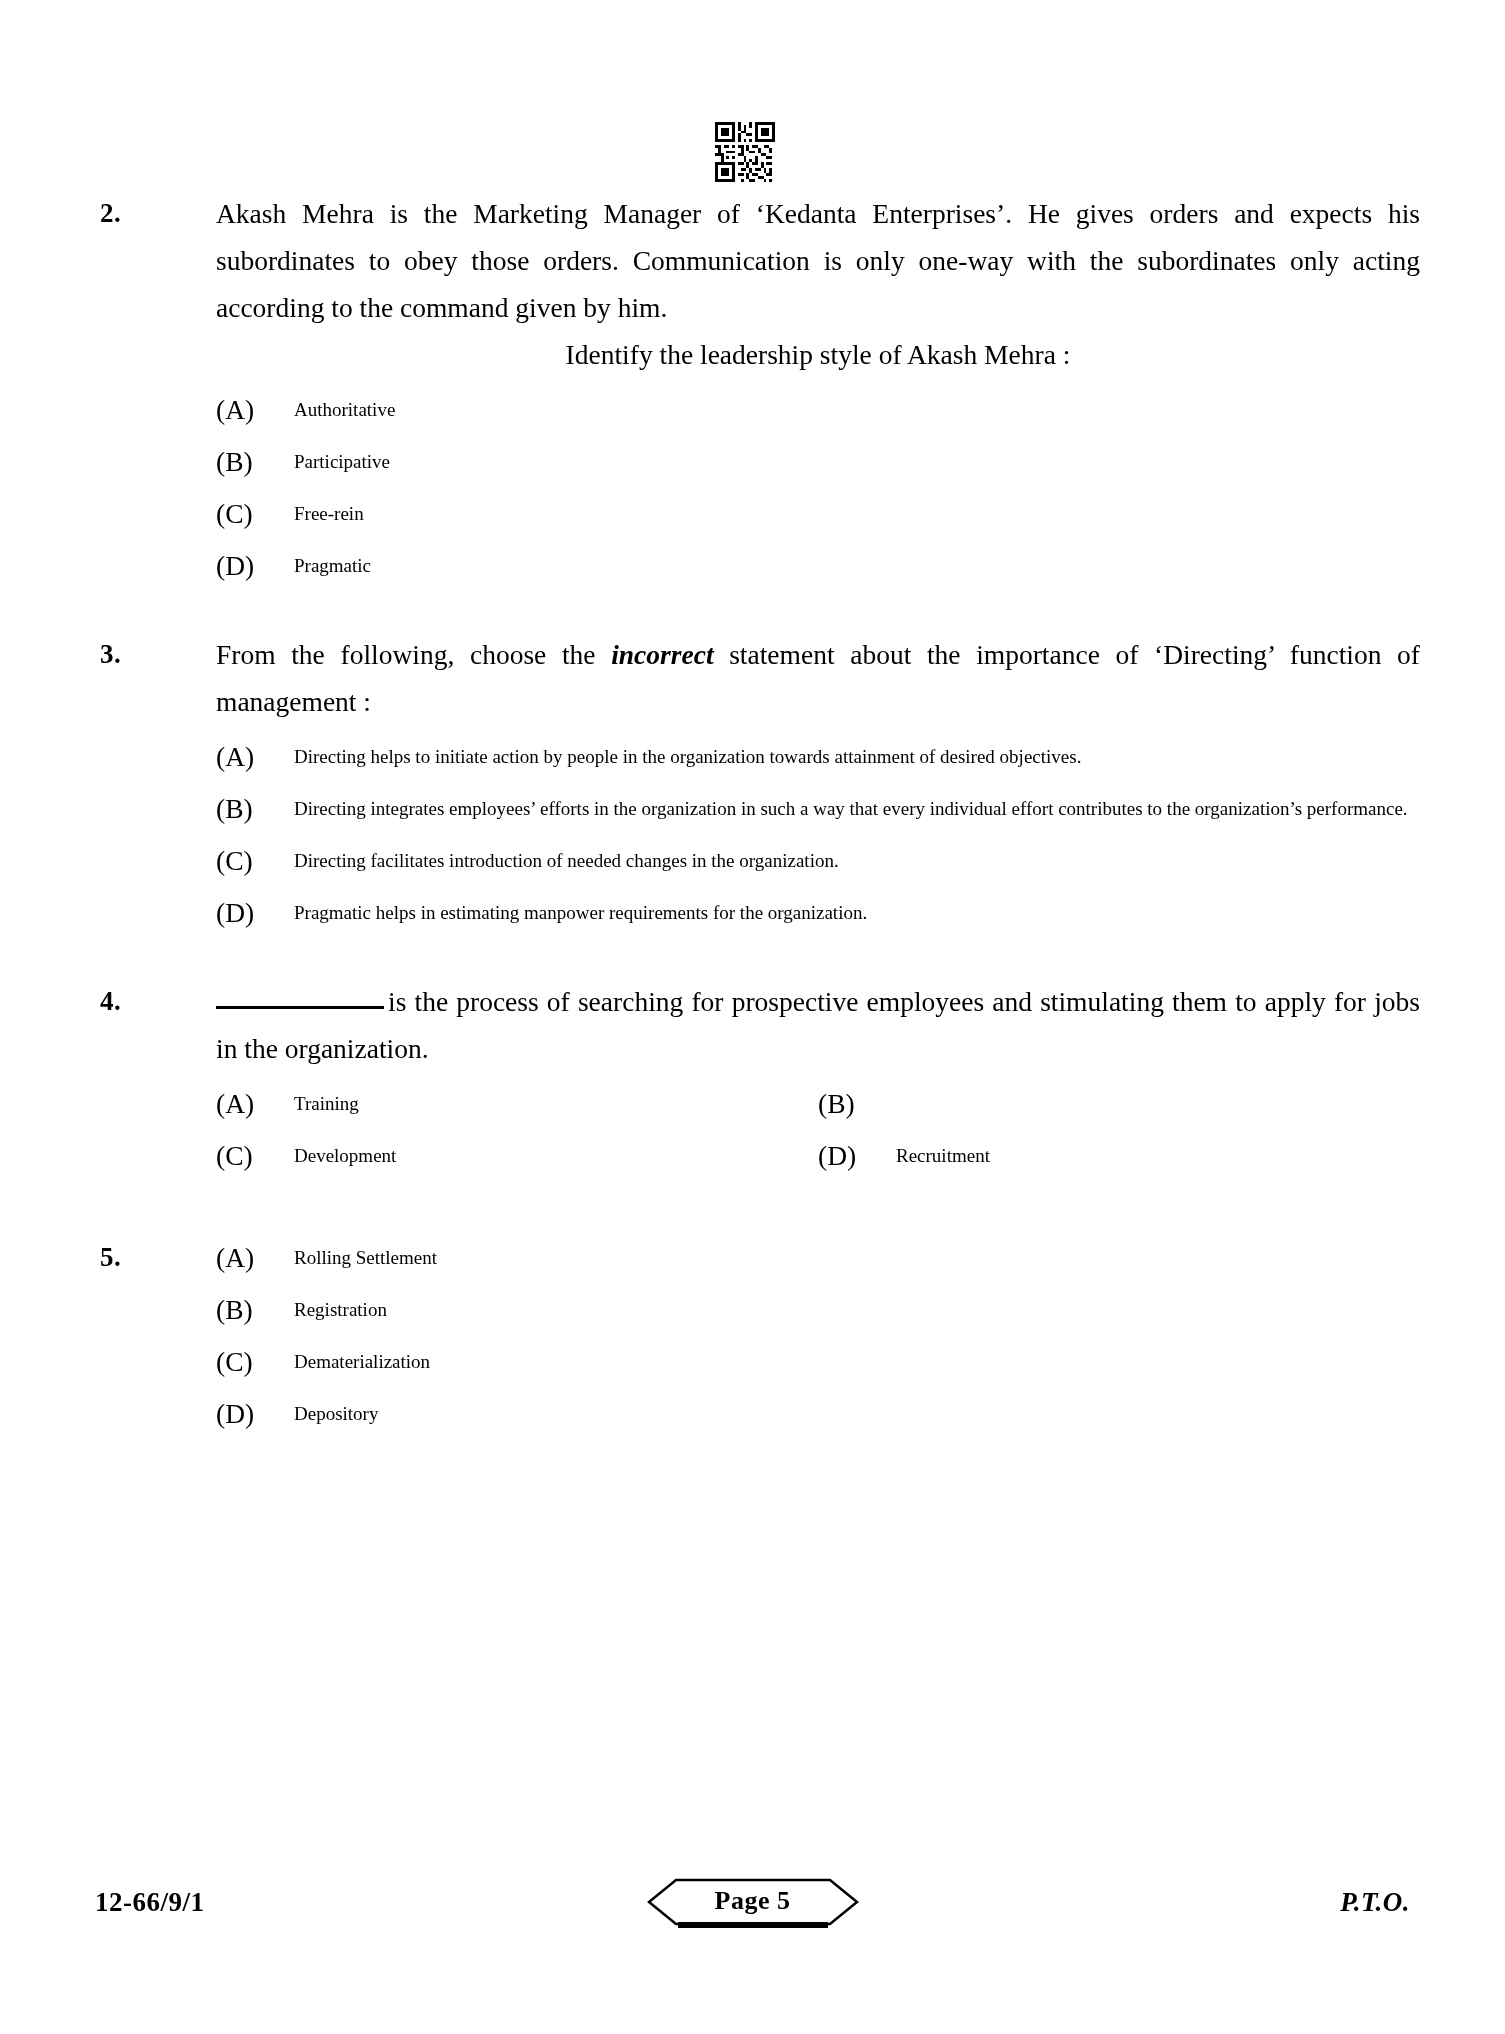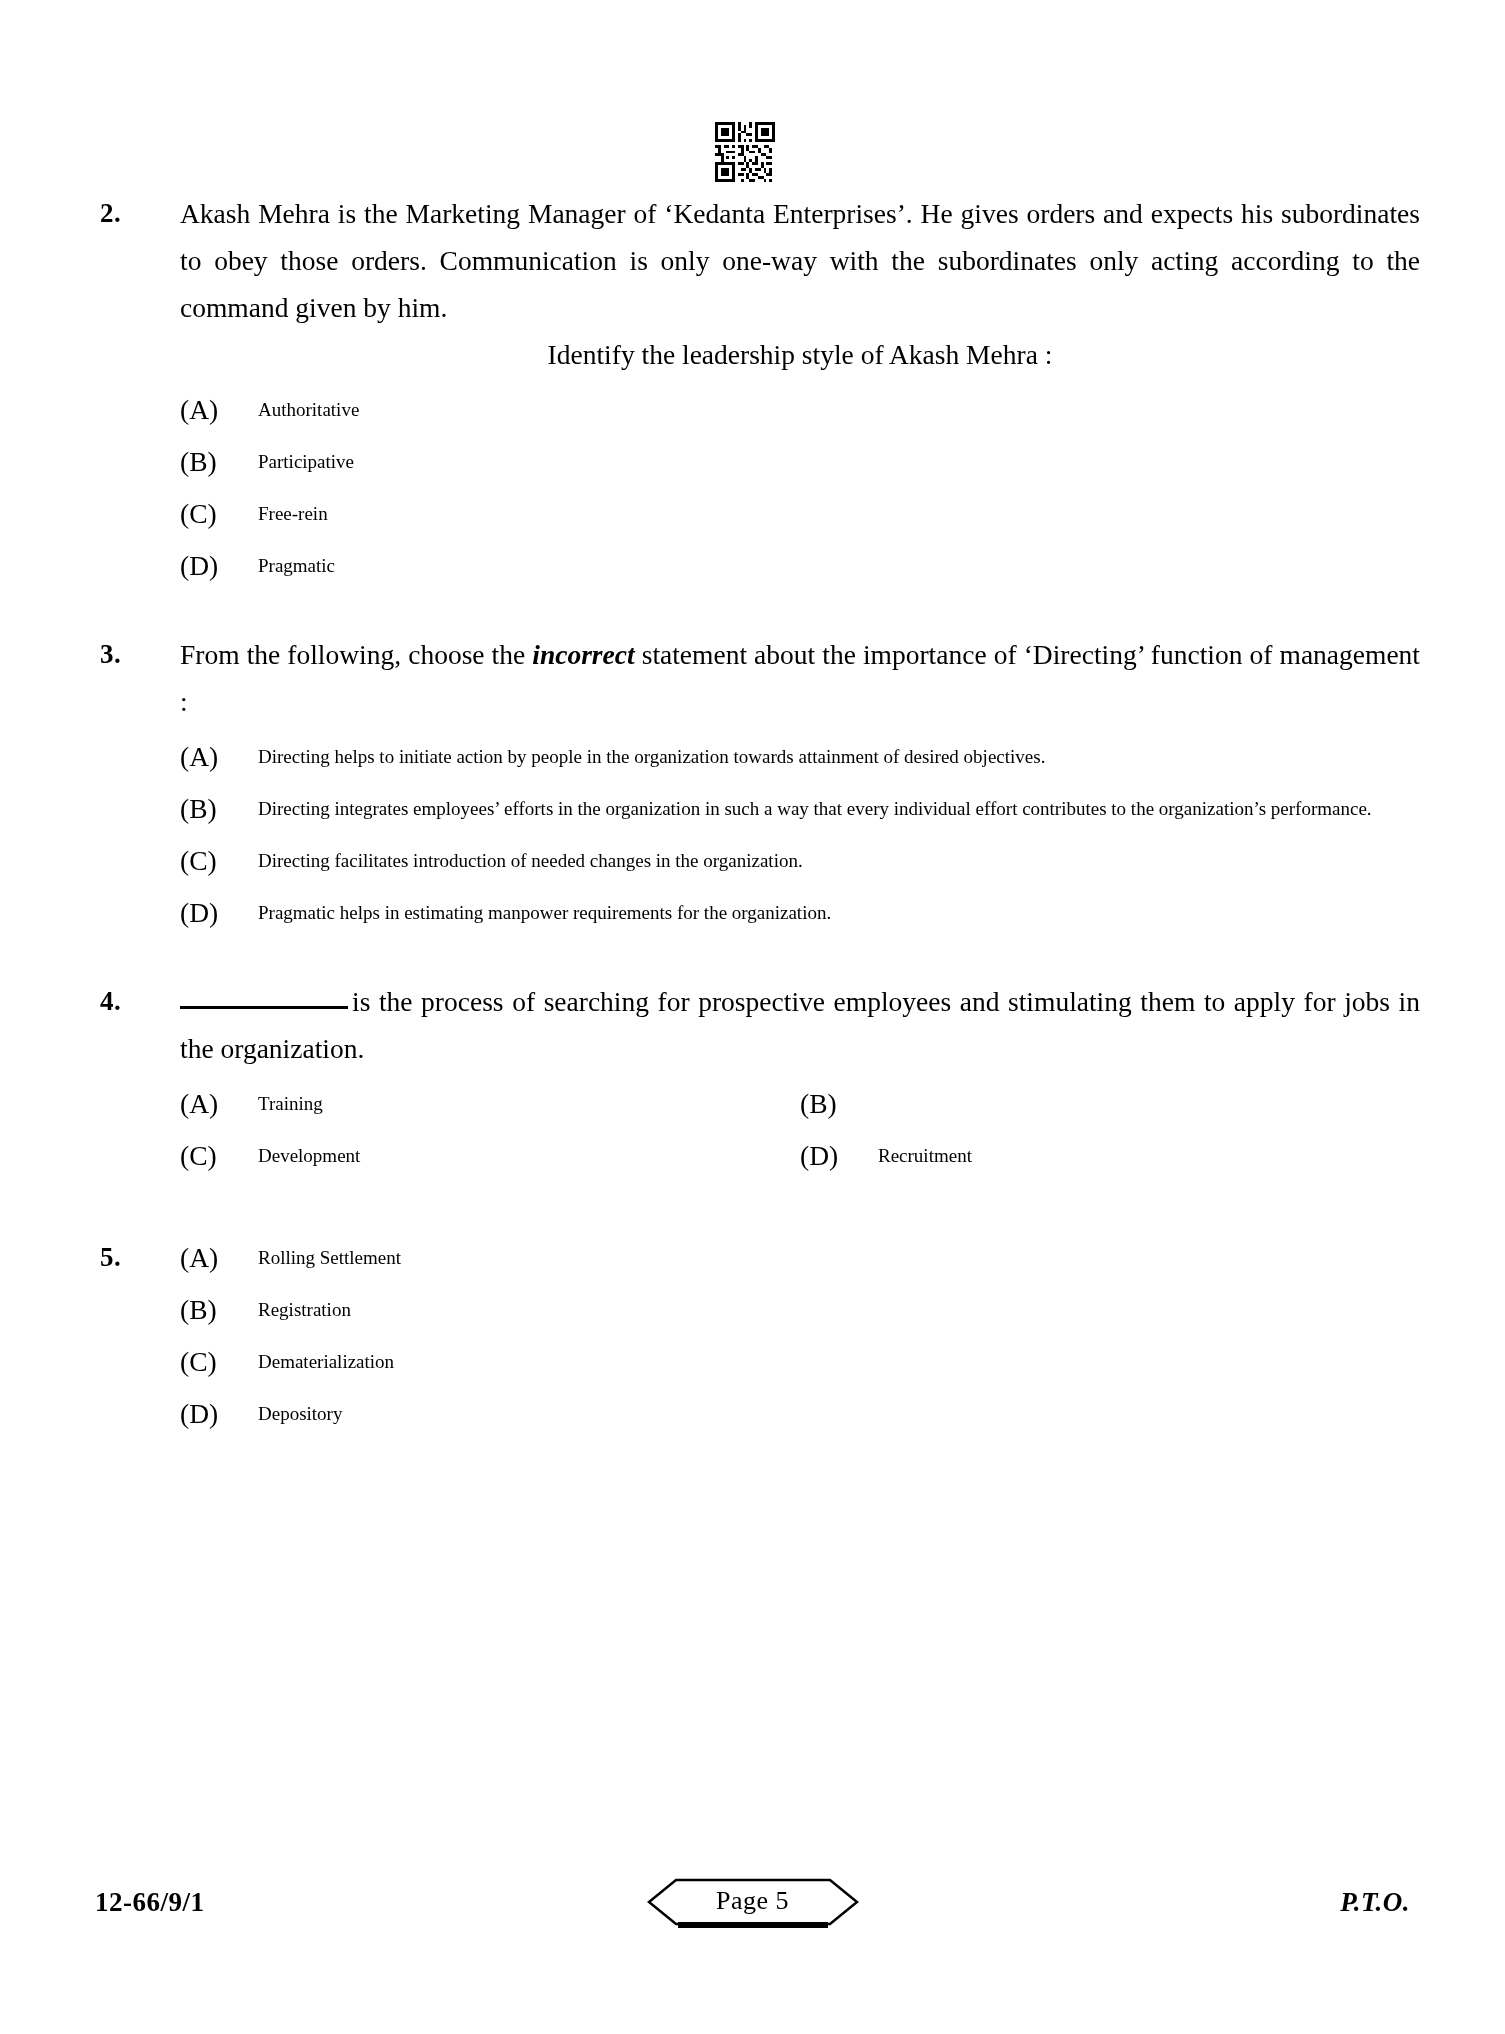--- a/index.html
+++ b/index.html
@@ -53,21 +53,21 @@
     left: 0;
     top: 0;
     width: 58px;
     font-weight: bold;
     font-size: 27px;
     line-height: 47px;
     letter-spacing: 0.5px;
   }
 
   .q-body {
-    margin-left: 80px;
+    margin-left: 116px;
   }
 
   .q-stem {
     font-size: 27.5px;
     line-height: 47px;
     text-align: justify;
     text-justify: inter-word;
     margin: 0;
   }
   .q-stem.nojustify { text-align: left; }
@@ -167,21 +167,21 @@
   }
   .page-badge svg { display: block; }
   .page-badge-label {
     position: absolute;
     left: 0; top: 0;
     width: 214px;
     height: 50px;
     line-height: 50px;
     text-align: center;
     font-size: 26px;
-    font-weight: normal;
+    font-weight: bold;
     letter-spacing: 0.5px;
   }
 </style>
 </head>
 <body>
 
 <div class="page">
 
   <div class="qr-wrap">
     <svg width="62" height="60" viewBox="0 0 21 21" shape-rendering="crispEdges" aria-hidden="true">

